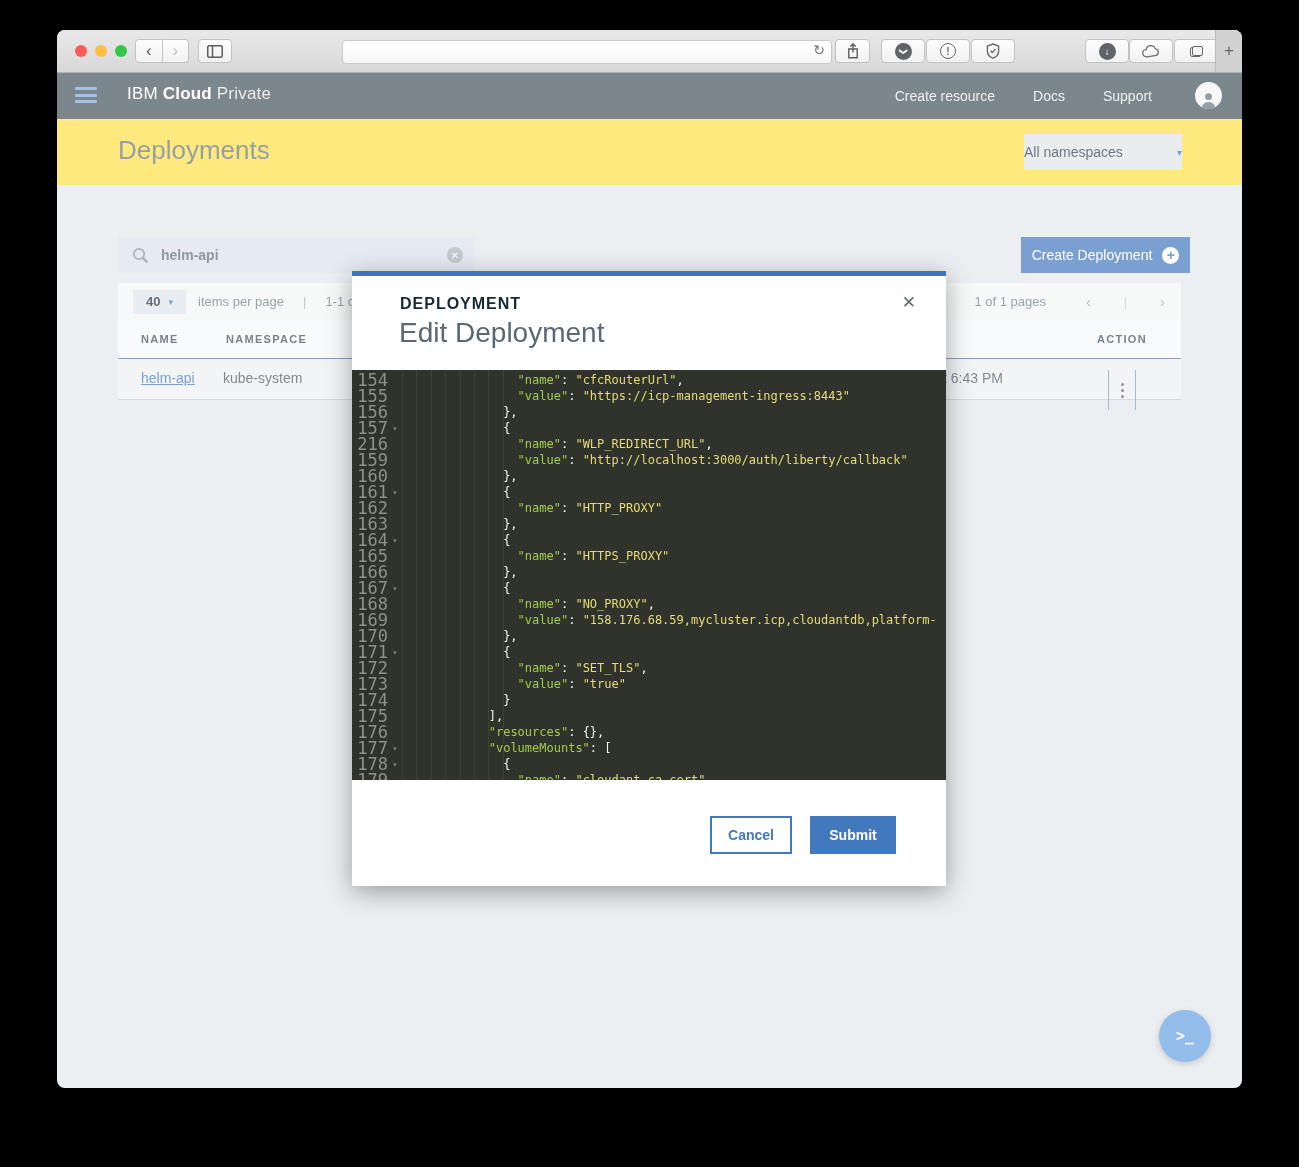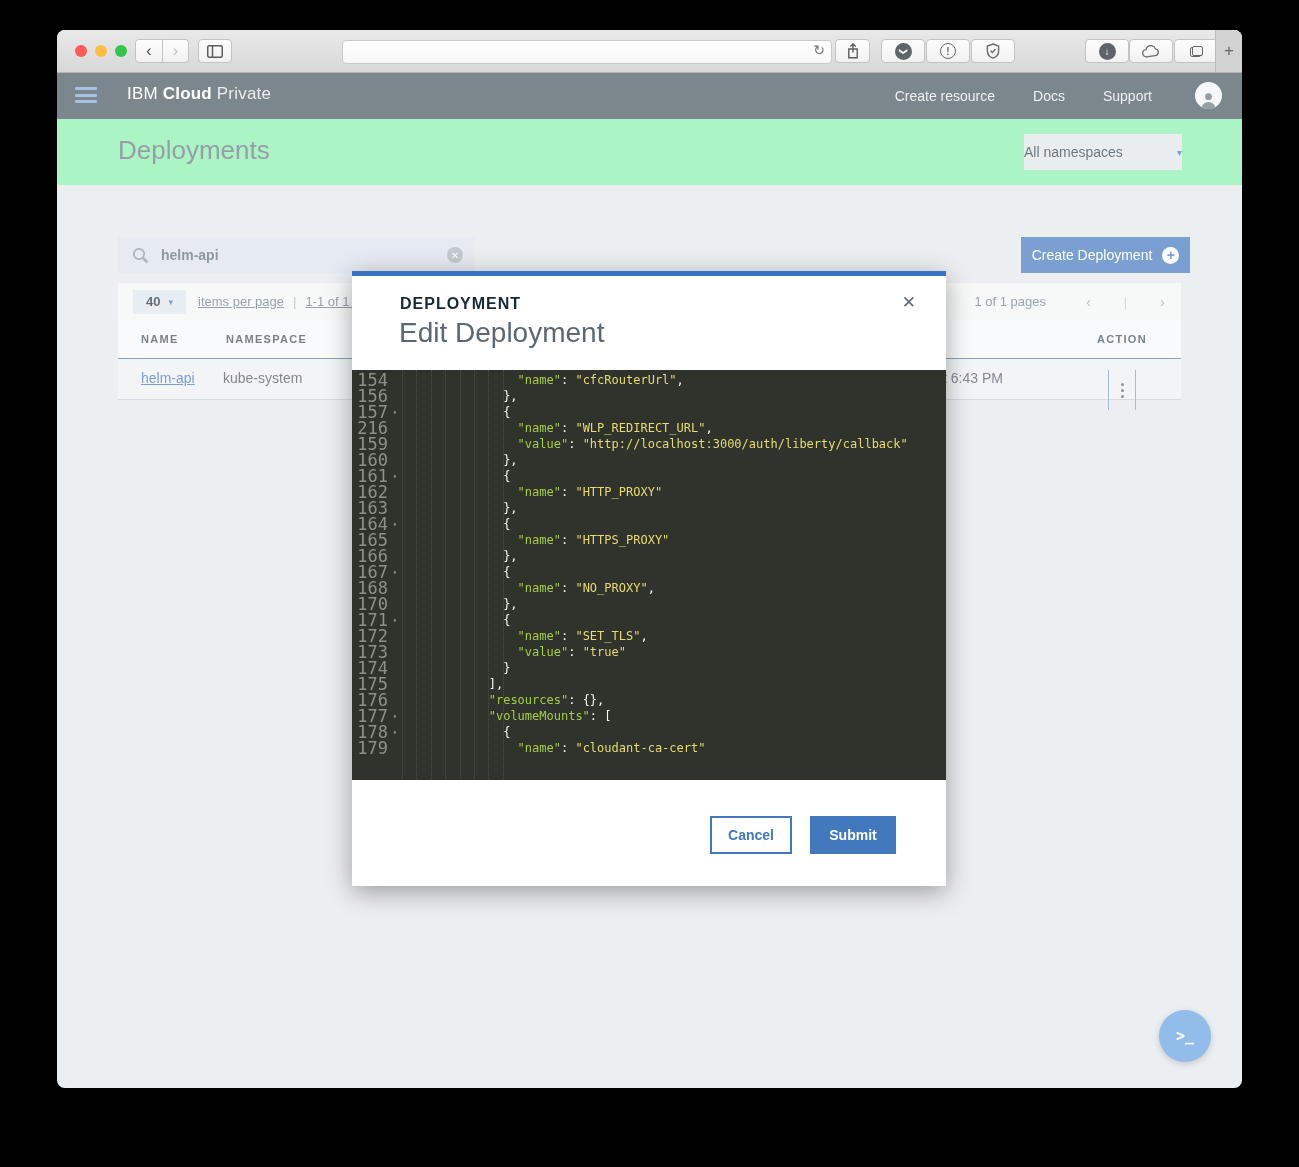--- a/index.html
+++ b/index.html
@@ -41,21 +41,21 @@
   .burger{position:absolute;left:18px;top:15px;width:22px;height:16px;display:flex;flex-direction:column;justify-content:space-between;}
   .burger div{height:3px;background:#7ea6d8;border-radius:1px;}
   .brand{position:absolute;left:70px;top:12px;font-size:17px;color:#fff;letter-spacing:.2px;}
   .brand .b{font-weight:bold;} .brand .lt{font-weight:300;color:#e5e5e5;}
   .icpnav{position:absolute;right:90px;top:0;height:47px;display:flex;align-items:center;gap:38px;
           color:#e8ebed;font-size:14px;}
   .avatar{position:absolute;right:20px;top:10px;width:27px;height:27px;border-radius:50%;background:#f2f4f5;
           display:flex;align-items:flex-end;justify-content:center;overflow:hidden;}
 
   
-  .titleband{position:absolute;left:0;top:89px;width:100%;height:66px;background:#86efac;}
+  .titleband{position:absolute;left:0;top:89px;width:100%;height:66px;background:#fde047;}
   .pagetitle{position:absolute;left:61px;top:16px;font-size:26px;font-weight:300;color:#6a7680;}
   .nsdrop{position:absolute;right:60px;top:15px;width:158px;height:36px;background:#e0e5ea;
           display:flex;align-items:center;justify-content:space-between;gap:10px;font-size:14px;color:#2c3c48;}
   .nsdrop .caret{color:var(--primary);font-size:10px;}
 
   .searchbox{position:absolute;left:61px;top:207px;width:357px;height:36px;background:#dbe2eb;
           display:flex;align-items:center;}
   .searchbox .mag{margin:0 12px 0 14px;}
   .searchbox .q{font-size:14px;font-weight:bold;color:#5e6c77;flex:1;}
   .searchbox .clr{width:16px;height:16px;border-radius:50%;background:#a9b3ba;color:#fff;font-size:10px;
@@ -63,21 +63,21 @@
   .createbtn{position:absolute;left:955px;top:207px;width:169px;height:36px;background:var(--primary);
           color:#fff;font-size:14px;display:flex;align-items:center;justify-content:center;gap:10px;border:none;margin-left:9px;}
   .createbtn .plus{width:17px;height:17px;border-radius:50%;background:#fff;color:var(--primary);
           font-size:14px;font-weight:bold;display:flex;align-items:center;justify-content:center;line-height:0;}
 
   .card{position:absolute;left:61px;top:253px;width:1063px;}
   .pagebar{position:relative;height:37px;background:#f4f6f7;display:flex;align-items:center;font-size:13px;color:#6d7a85;}
   .pgsize{margin-left:15px;width:53px;height:24px;background:#dfe5ec;display:flex;align-items:center;
           justify-content:center;gap:8px;font-weight:bold;color:#20313c;}
   .pgsize .caret{color:var(--primary);font-size:9px;font-weight:normal;}
-  .pagemid{display:flex;gap:9px;margin-left:12px;text-decoration:underline;}
+  .pagemid{display:flex;gap:19px;margin-left:12px;}
   .pageright{position:absolute;right:0;top:0;height:37px;display:flex;align-items:center;gap:0;}
   .pageright .lbl{margin-right:24px;}
   .pageright .nav{width:37px;text-align:center;color:#9aa5ad;font-size:15px;}
   .hdrrow{position:relative;height:38px;background:#f6f8f9;border-bottom:1px solid #5578aa;
           font-size:11px;font-weight:bold;letter-spacing:1.3px;color:#3e4c57;}
   .hdrrow span{position:absolute;top:13px;}
   .datarow{position:relative;height:40px;background:#edf0f3;border-bottom:1px solid #c6ccd2;font-size:14px;color:#4a5660;}
   .datarow>span{position:absolute;top:11px;}
   .rowlink{color:var(--primary);text-decoration:underline;}
   .overflow{position:absolute;left:990px;top:0;width:26px;height:40px;border-left:1px solid #7f9cc4;
@@ -294,20 +294,25 @@
           <div class="guide" style="left: 136.4px;"></div>
           <div class="guide" style="left: 150.8px;"></div>
         </div>
       <div class="lines">
           <div class="cl">
             <span class="ln">154</span>
             <span class="fold"></span>
             <span class="code"><span class="pl">                </span><span class="key">"name"</span><span class="pl">:</span><span class="pl"> </span><span class="str">"cfcRouterUrl"</span><span class="pl">,</span></span>
           </div>
           <div class="cl">
+            <span class="ln">155</span>
+            <span class="fold"></span>
+            <span class="code"><span class="pl">                </span><span class="key">"value"</span><span class="pl">:</span><span class="pl"> </span><span class="str">"https://icp-management-ingress:8443"</span></span>
+          </div>
+          <div class="cl">
             <span class="ln">156</span>
             <span class="fold"></span>
             <span class="code"><span class="pl">              },</span></span>
           </div>
           <div class="cl">
             <span class="ln">157</span>
             <span class="fold">▾</span>
             <span class="code"><span class="pl">              {</span></span>
           </div>
           <div class="cl">
@@ -357,20 +362,25 @@
           </div>
           <div class="cl">
             <span class="ln">167</span>
             <span class="fold">▾</span>
             <span class="code"><span class="pl">              {</span></span>
           </div>
           <div class="cl">
             <span class="ln">168</span>
             <span class="fold"></span>
             <span class="code"><span class="pl">                </span><span class="key">"name"</span><span class="pl">:</span><span class="pl"> </span><span class="str">"NO_PROXY"</span><span class="pl">,</span></span>
+          </div>
+          <div class="cl">
+            <span class="ln">169</span>
+            <span class="fold"></span>
+            <span class="code"><span class="pl">                </span><span class="key">"value"</span><span class="pl">:</span><span class="pl"> </span><span class="str">"158.176.68.59,mycluster.icp,cloudantdb,platform-</span></span>
           </div>
           <div class="cl">
             <span class="ln">170</span>
             <span class="fold"></span>
             <span class="code"><span class="pl">              },</span></span>
           </div>
           <div class="cl">
             <span class="ln">171</span>
             <span class="fold">▾</span>
             <span class="code"><span class="pl">              {</span></span>

